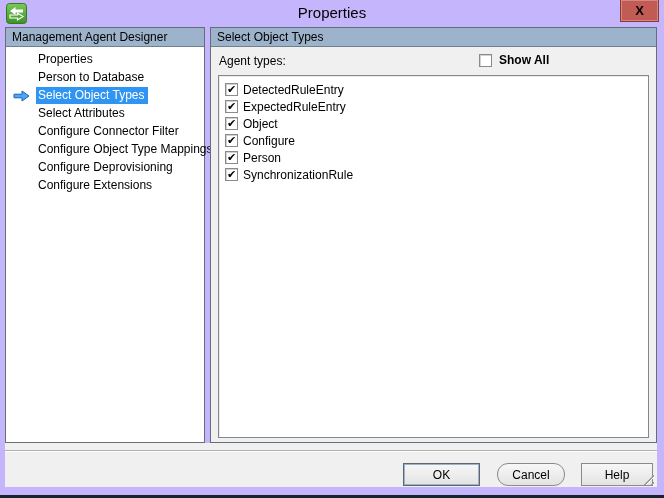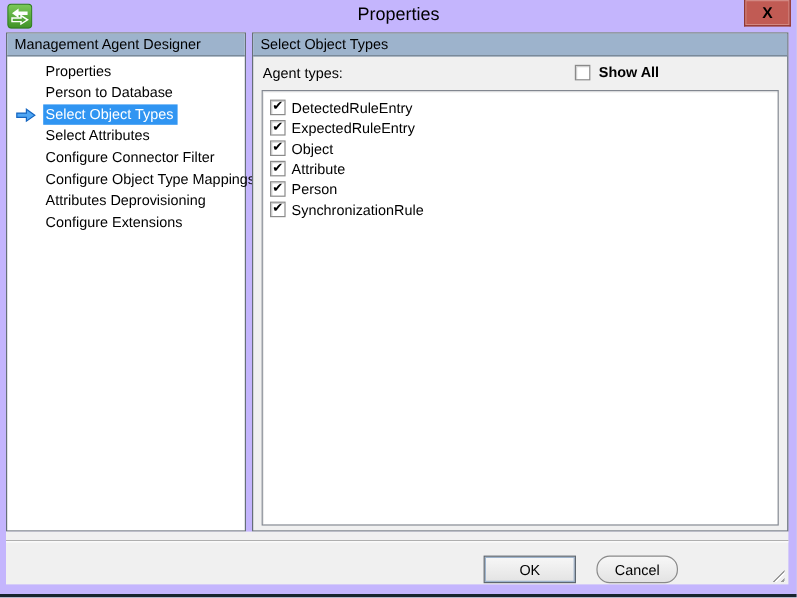--- a/index.html
+++ b/index.html
@@ -129,21 +129,21 @@
     <div class="panel-header">Management Agent Designer</div>
     <div class="sidebar-items" id="sidebar-items">
         <div class="sidebar-item"><span class="item-label">Properties</span></div>
         <div class="sidebar-item"><span class="item-label">Person to Database</span></div>
         <div class="sidebar-item selected"><span class="sel-arrow"><svg width="17" height="12" viewBox="0 0 17 12">
               <path d="M1 4.2 h8 V1 l7 5 -7 5 V7.8 h-8 z" fill="#4FA6F4" stroke="#1565C0" stroke-width="1"></path>
             </svg></span><span class="item-label">Select Object Types</span></div>
         <div class="sidebar-item"><span class="item-label">Select Attributes</span></div>
         <div class="sidebar-item"><span class="item-label">Configure Connector Filter</span></div>
         <div class="sidebar-item"><span class="item-label">Configure Object Type Mappings</span></div>
-        <div class="sidebar-item"><span class="item-label">Attributes Deprovisioning</span></div>
+        <div class="sidebar-item"><span class="item-label">Configure Deprovisioning</span></div>
         <div class="sidebar-item"><span class="item-label">Configure Extensions</span></div>
       </div>
   </div>
 
   <div class="right-panel">
     <div class="panel-header">Select Object Types</div>
     <div class="main-body">
       <div class="object-types-label">Agent types:</div>
       <div class="show-all">
         <span class="checkbox" id="show-all-box"></span>
@@ -157,35 +157,36 @@
           <div class="list-item">
             <span class="checkbox">✔</span>
             <span>ExpectedRuleEntry</span>
           </div>
           <div class="list-item">
             <span class="checkbox">✔</span>
             <span>Object</span>
           </div>
           <div class="list-item">
             <span class="checkbox">✔</span>
-            <span>Attribute</span>
+            <span>Configure</span>
           </div>
           <div class="list-item">
             <span class="checkbox">✔</span>
             <span>Person</span>
           </div>
           <div class="list-item">
             <span class="checkbox">✔</span>
             <span>SynchronizationRule</span>
           </div>
         </div>
     </div>
   </div>
 
   <div class="bottom-area">
     <div class="divider"></div>
     <button class="btn default btn-ok">OK</button>
     <button class="btn btn-cancel">Cancel</button>
+    <button class="btn btn-help">Help</button>
     <div class="resize-grip"></div>
   </div>
 
   <div class="bottom-strip"></div>
 </div>
 
 </body></html>

